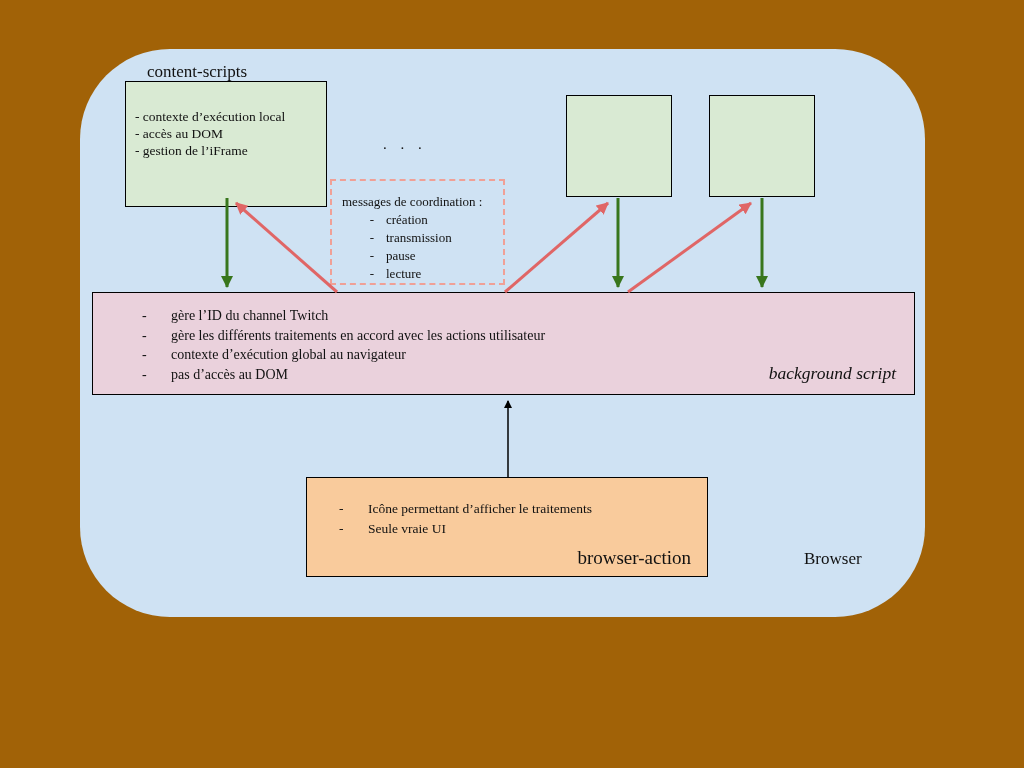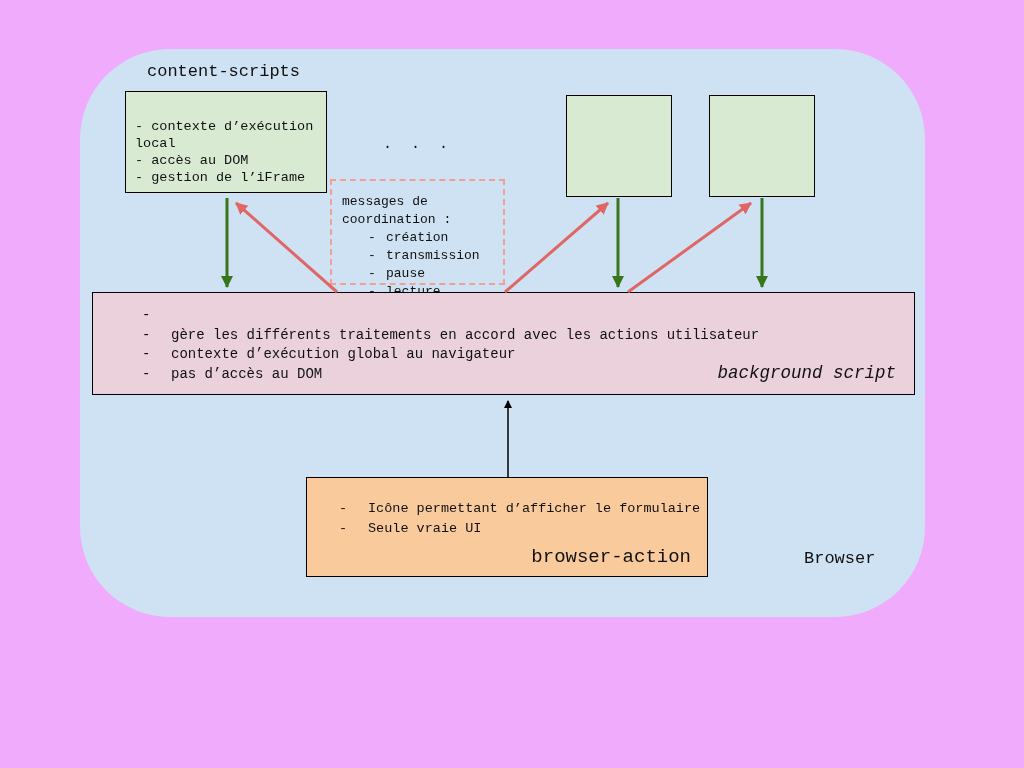--- a/index.html
+++ b/index.html
@@ -1,31 +1,31 @@
 <!DOCTYPE html>
 <html><head>
 <meta charset="utf-8">
 <style>
   html,body{margin:0;padding:0;background:#000;}
   .stage{
-    position:relative;width:1024px;height:768px;background:#f0abfc;overflow:hidden;
-    font-family:Liberation Mono, monospace;color:#111;
+    position:relative;width:1024px;height:768px;background:#a16207;overflow:hidden;
+    font-family:Liberation Serif, serif;color:#111;
   }
   .browser-rect{
     position:absolute;left:80px;top:49px;width:845px;height:568px;
     background:#cfe2f3;border-radius:90px;
   }
   .abs{position:absolute;}
   .plain-label{color:#111;}
   .content-scripts-label{left:147px;top:62px;font-size:17px;}
   .browser-label{left:804px;top:549px;font-size:17px;}
 
   .node{position:absolute;border:1.5px solid #000;box-sizing:border-box;}
   .green-node{background:#d9ead3;}
-  .node-cs1{left:125px;top:91px;width:202px;height:102px;padding:26px 6px 0 9px;
+  .node-cs1{left:125px;top:81px;width:202px;height:126px;padding:26px 6px 0 9px;
     font-size:13.5px;line-height:17px;}
   .node-cs2{left:566px;top:95px;width:106px;height:102px;}
   .node-cs3{left:709px;top:95px;width:106px;height:102px;}
 
   .ellipsis{left:383px;top:136px;font-size:15px;letter-spacing:5px;}
 
   .dashed-note{position:absolute;box-sizing:border-box;background:transparent;}
   .transmission-note{left:90px;top:214px;width:130px;height:58px;
     border:2px dashed #3c873c;text-align:center;padding-top:9px;
     font-size:13.5px;line-height:19px;}
@@ -89,41 +89,42 @@
     </div>
     <div class="li">
       <span class="mark">-</span>
       <span>lecture</span>
     </div>
   </div>
 
   <div class="node pink-node">
     <div class="li">
       <span class="mark">-</span>
+      <span>gère l’ID du channel Twitch</span>
     </div>
     <div class="li">
       <span class="mark">-</span>
       <span>gère les différents traitements en accord avec les actions utilisateur</span>
     </div>
     <div class="li">
       <span class="mark">-</span>
       <span>contexte d’exécution global au navigateur</span>
     </div>
     <div class="li">
       <span class="mark">-</span>
       <span>pas d’accès au DOM</span>
     </div>
     <div class="node-title bg-script-title">background script</div>
   </div>
 
 
   <div class="node orange-node">
     <div class="li">
       <span class="mark">-</span>
-      <span>Icône permettant d’afficher le formulaire</span>
+      <span>Icône permettant d’afficher le traitements</span>
     </div>
     <div class="li">
       <span class="mark">-</span>
       <span>Seule vraie UI</span>
     </div>
     <div class="node-title browser-action-title">browser-action</div>
   </div>
 
   <div class="abs plain-label browser-label">Browser</div>
 

